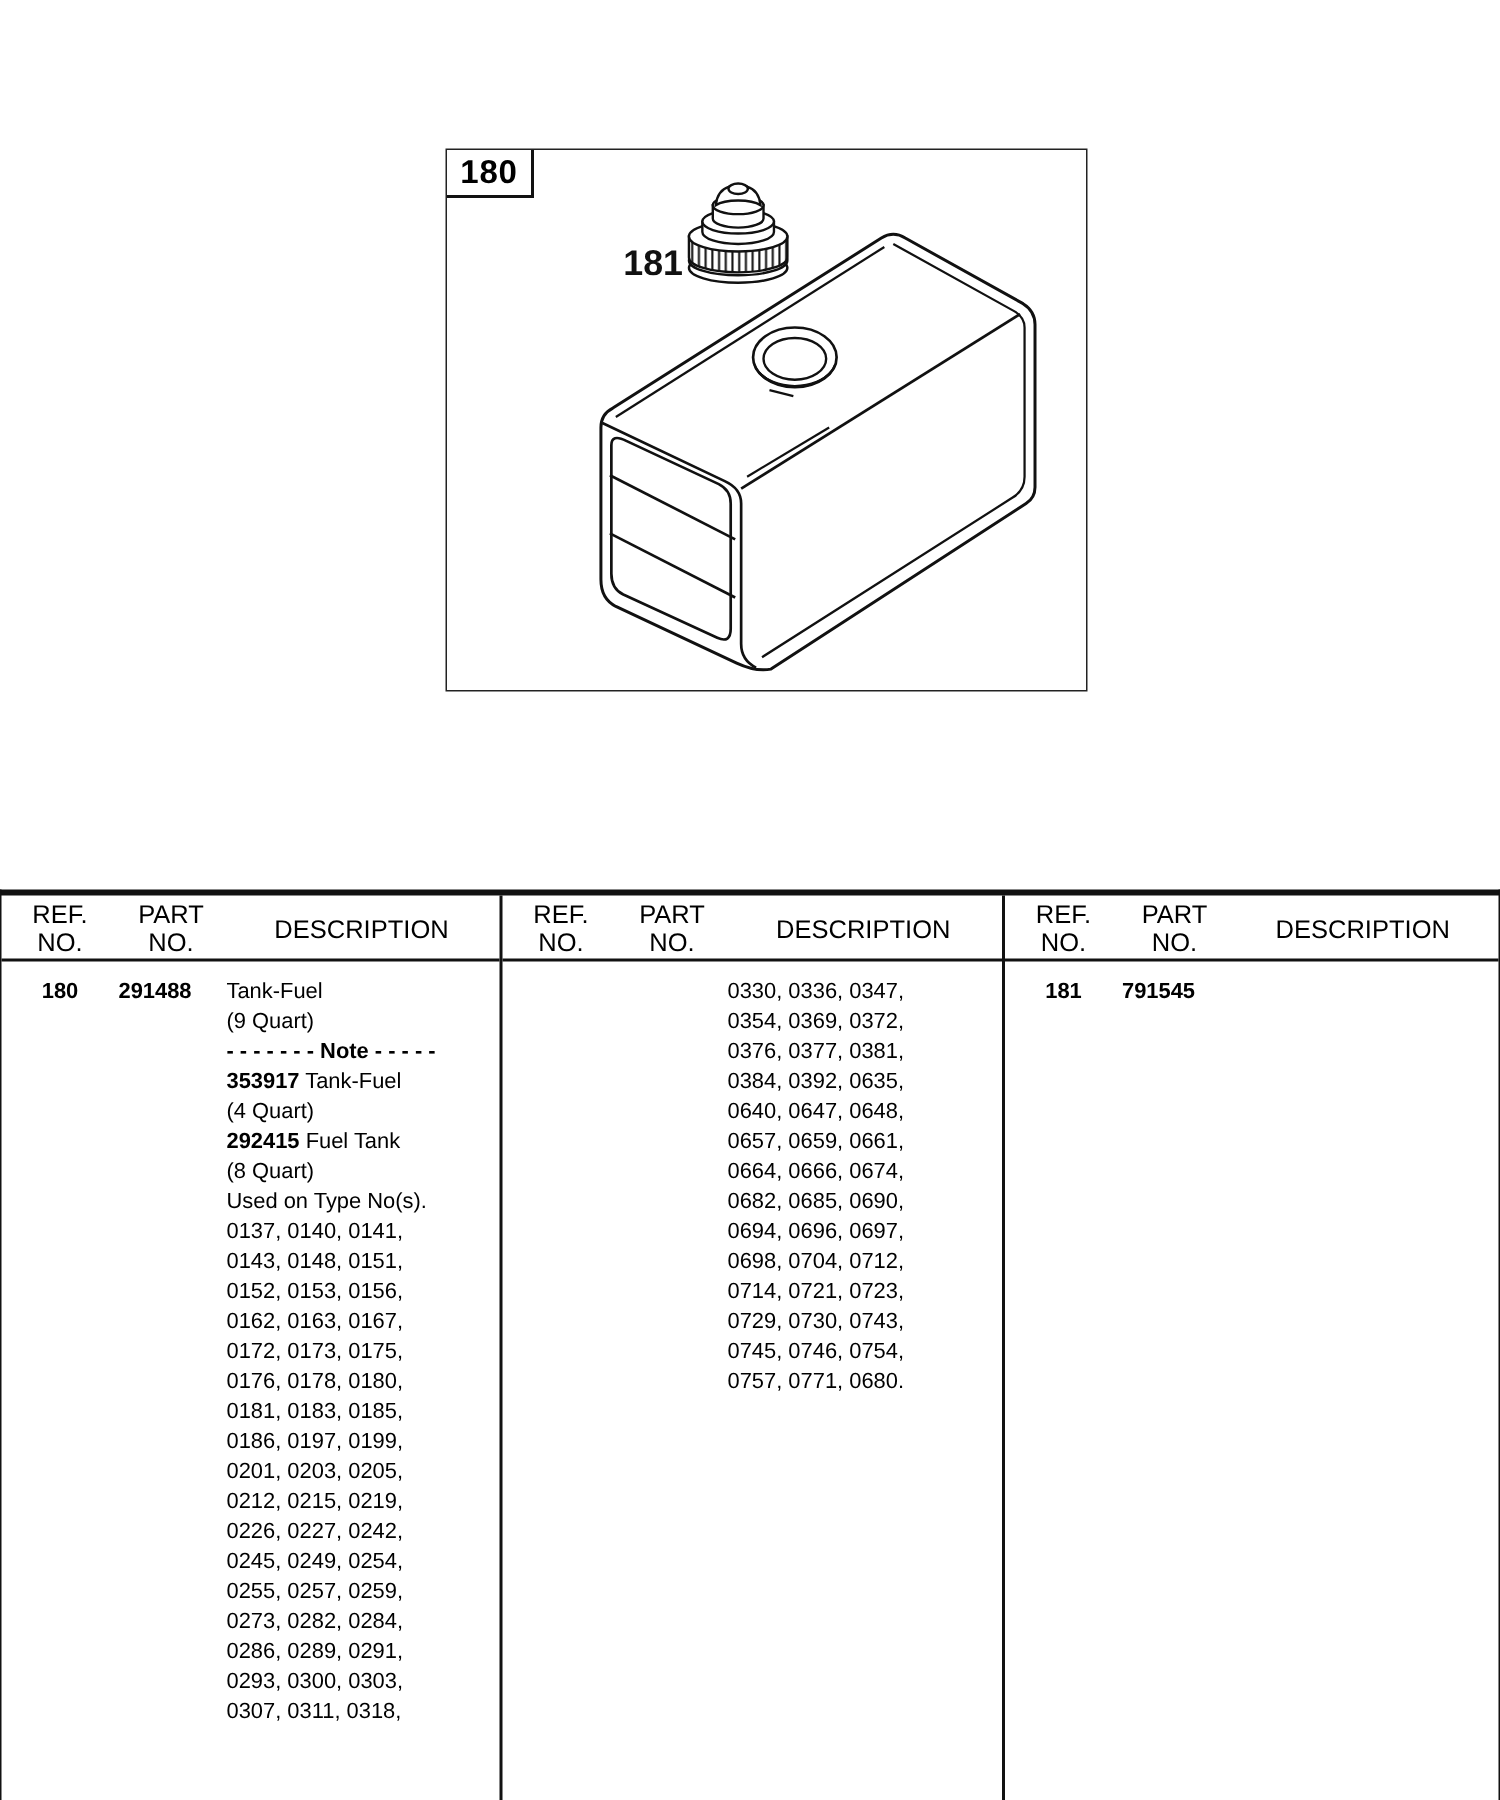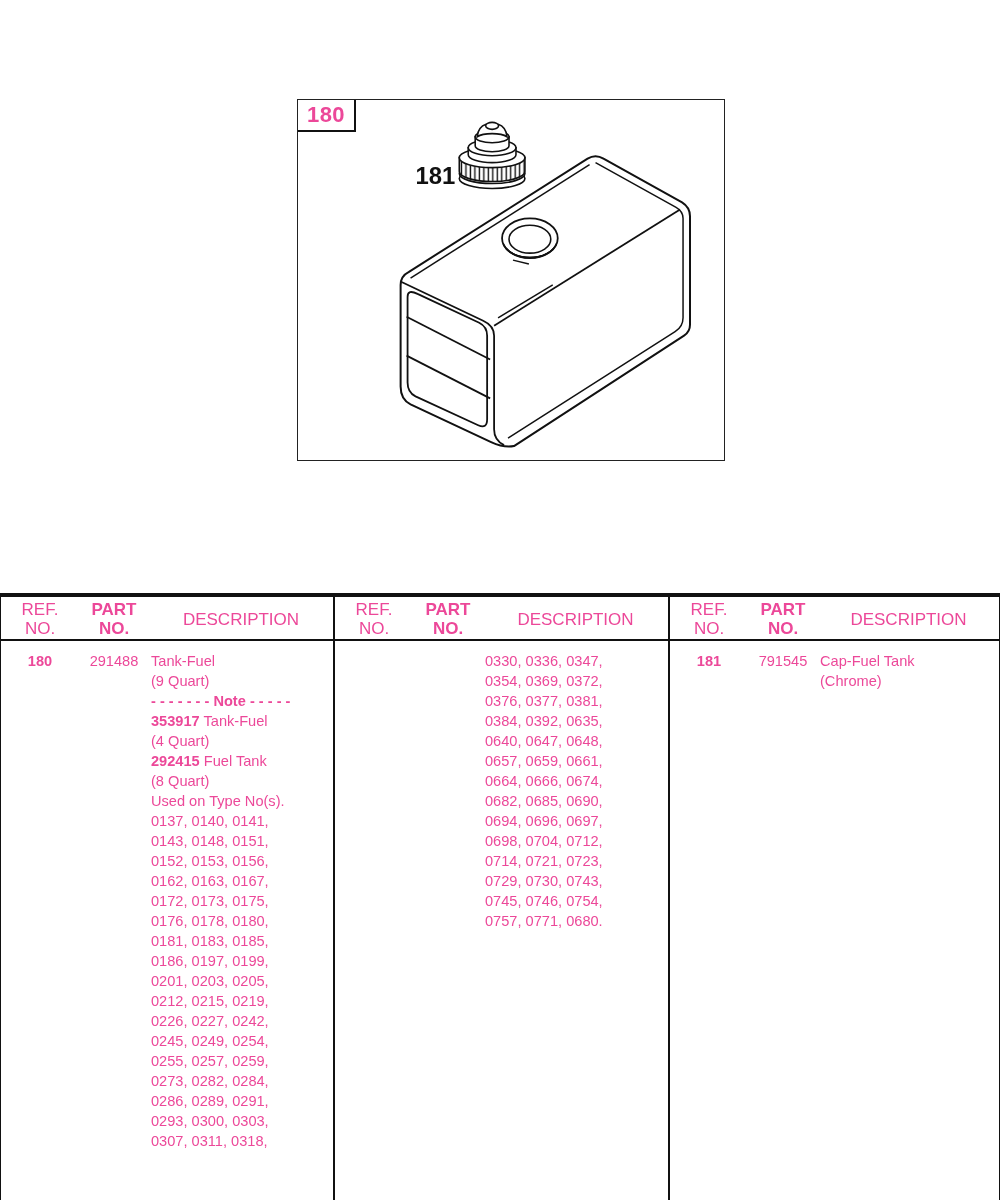--- a/index.html
+++ b/index.html
@@ -1,18 +1,18 @@
 <!DOCTYPE html>
 <html><head>
 <meta charset="utf-8">
 <style>
   html,body{margin:0;padding:0;background:#fff;}
   .page{
     position:relative;width:1000px;height:1200px;background:#fff;overflow:hidden;
-    font-family:"Liberation Sans","DejaVu Sans",sans-serif;color:#ec4899;
+    font-family:"Liberation Sans","DejaVu Sans",sans-serif;color:#000000;
   }
   
   .diagram-frame{
     position:absolute;left:297px;top:99px;width:428px;height:362px;
     border:1.5px solid #222;box-sizing:border-box;background:#fff;
   }
   .diagram-frame svg{position:absolute;left:0;top:0;width:100%;height:100%;}
   .ref-box{
     position:absolute;left:0;top:0;width:56px;height:30px;
     border-right:2.5px solid #111;border-bottom:2.5px solid #111;
@@ -28,26 +28,26 @@
   .grp{position:absolute;top:0;bottom:0;box-sizing:border-box;}
   .grp1{left:0;width:332px;}
   .grp2{left:332px;width:335px;border-left:2px solid #111;}
   .grp3{left:667px;width:331px;border-left:2px solid #111;}
   .ghead{
     height:44px;box-sizing:border-box;border-bottom:2.5px solid #111;
     display:flex;padding-top:3px;font-size:17px;line-height:19px;
   }
   .hc{display:flex;flex-direction:column;text-align:center;}
   .hc.ref{width:78px;}
-  .hc.part{width:70px;font-weight:bold;}
+  .hc.part{width:70px;}
   .hc.desc{flex:1;justify-content:center;}
   .gbody{display:flex;padding-top:10px;font-size:14.6px;line-height:20px;}
   .bc{box-sizing:border-box;}
   .bc.ref{width:78px;text-align:center;font-weight:bold;}
-  .bc.part{width:70px;text-align:center;font-weight:normal;}
+  .bc.part{width:70px;text-align:left;font-weight:bold;}
   .bc.desc{flex:1;padding-left:2px;}
   .dline b{font-weight:bold;}
 </style>
 </head>
 <body>
 
 <div class="page">
 
   <div class="diagram-frame">
     <div class="ref-box">180</div>
@@ -198,21 +198,17 @@
           <span>PART</span>
           <span>NO.</span>
         </div>
         <div class="hc desc">
           <span>DESCRIPTION</span>
         </div>
       </div>
       <div class="gbody">
         <div class="bc ref">181</div>
         <div class="bc part">791545</div>
-        <div class="bc desc">
-            <div class="dline">Cap-Fuel Tank</div>
-            <div class="dline">(Chrome)</div>
-          </div>
       </div>
     </div>
 
   </div>
 </div>
 
 </body></html>

